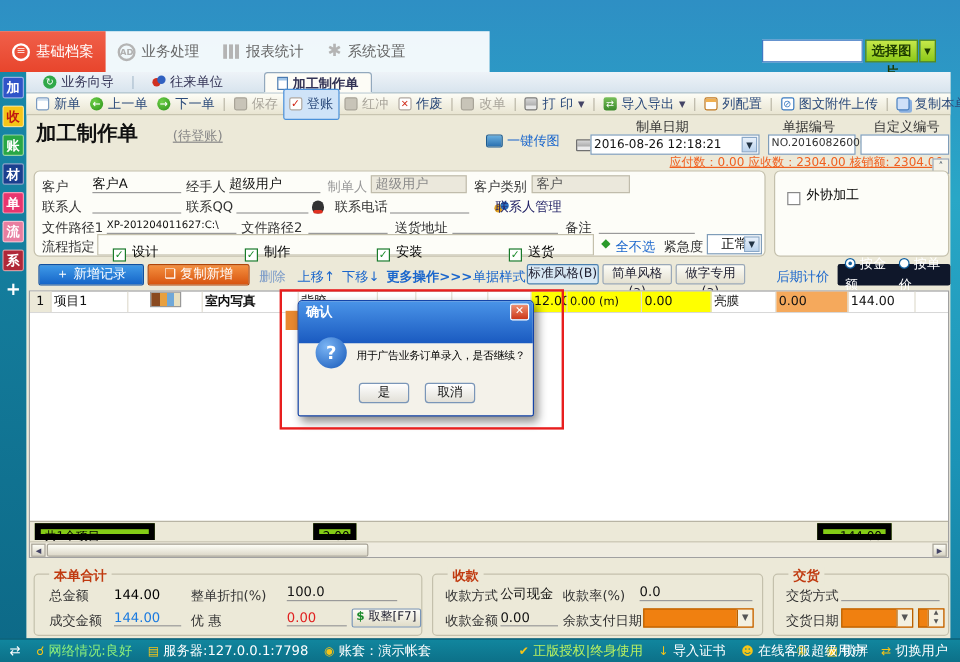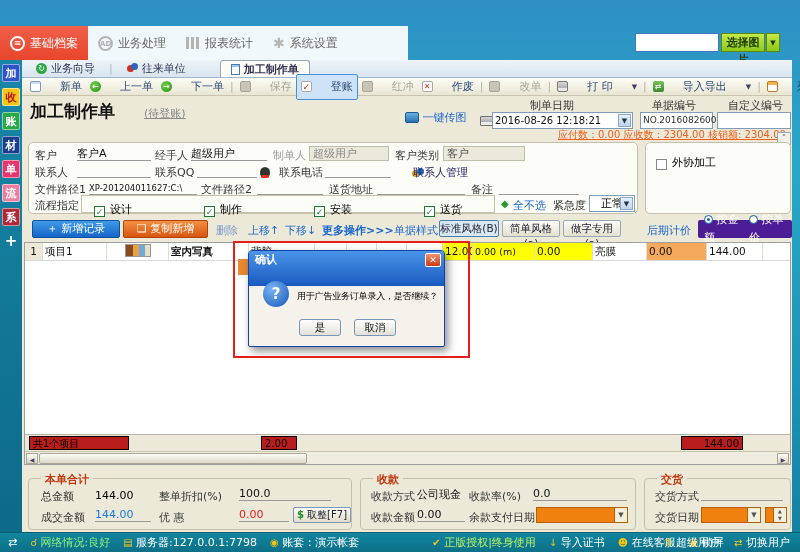--- a/index.html
+++ b/index.html
@@ -32,21 +32,21 @@
 .tabbar{position:absolute;left:0;top:0;width:770px;height:18px;background:linear-gradient(180deg,#eef3f8,#d8e4ee);border-bottom:1px solid #9db8cc;display:flex;align-items:flex-end;font-size:11px}
 .tab{display:flex;align-items:center;gap:4px;height:17px;padding:0 10px;color:#335}
 .tab.active{background:#fdfcf6;border:1px solid #92a8bd;border-bottom:none;border-radius:3px 3px 0 0;font-weight:bold}
 .tabsep{color:#a8bccc;margin:0 4px;line-height:17px}
 .ico-wizard{display:inline-block;width:11px;height:11px;border-radius:50%;background:#2fa848;color:#fff;font-size:8px;line-height:11px;text-align:center}
 .ico-units{display:inline-block;width:11px;height:11px;position:relative}
 .ico-units i{position:absolute;width:7px;height:7px;border-radius:50%}
 .ico-page{display:inline-block;width:9px;height:11px;background:#fff;border:1px solid #4a7ab0;box-shadow:inset 0 2px 0 #9ec4e8}
 
 .toolbar{position:absolute;left:0;top:18px;width:770px;height:18px;background:linear-gradient(180deg,#fdfdf6,#e9e5d2);border-bottom:1px solid #c8c4b0;display:flex;align-items:center;font-size:11px;color:#2b4a7a;padding-left:4px;white-space:nowrap}
-.tbtn{display:flex;align-items:center;gap:19px;padding:12px 4px;height:16px}
+.tbtn{display:flex;align-items:center;gap:4px;padding:12px 4px;height:16px}
 .tbtn.dis{color:#a8a49a}
 .tbtn.hl{background:#cfe3f8;border:1px solid #4a90d9;border-radius:2px}
 .tsep{color:#b8b4a4;padding:0 2px}
 .i12{display:inline-block;width:11px;height:11px;border-radius:2px}
 .i-new{background:#fff;border:1px solid #7a9ac0;box-shadow:inset 0 2px 0 #cfe0f0}
 .i-circle{border-radius:50%;background:radial-gradient(circle at 35% 35%,#6ed048,#2a9018);color:#fff;font-size:8px;line-height:11px;text-align:center;font-weight:bold}
 .i-grey{background:#c8c4b8;border:1px solid #a8a498}
 .i-check{background:#fff;border:1px solid #b0a8a0;color:#d02010;font-size:9px;line-height:10px;text-align:center;font-weight:bold}
 .i-x{background:#fff;border:1px solid #b0a8a0;color:#d03020;font-size:8px;line-height:10px;text-align:center;font-weight:bold}
 .i-print{background:linear-gradient(180deg,#d8d8d8,#9a9a9a);border:1px solid #787878;box-shadow:inset 0 -3px 0 #e8e8e8}
@@ -75,32 +75,32 @@
 .chk.empty{border:1px solid #888;color:transparent}
 .stepbox{position:absolute;border:1px solid #c4c0ac;background:#fdfdf8}
 .urgcombo{position:absolute;height:17px;background:#fff;border:1px solid #7f9db9;font-size:11px;line-height:15px;text-align:center}
 
 .gbar{position:absolute;left:0;top:158px;width:770px;height:22px;font-size:11px}
 .bigbtn{position:absolute;top:2px;height:18px;color:#fff;font-size:11px;line-height:16px;text-align:center;border-radius:2px}
 .bb-add{background:linear-gradient(180deg,#3f9ae8,#1565c8);border:1px solid #0f50a0}
 .bb-copy{background:linear-gradient(180deg,#f49040,#d85510);border:1px solid #b04408}
 .glink{position:absolute;top:5px;color:#1a66cc;white-space:nowrap}
 .gstyle{position:absolute;top:2px;height:17px;background:linear-gradient(180deg,#fdfdf8,#e4e0d0);border:1px solid #9aa8b8;border-radius:2px;font-size:10.5px;line-height:15px;text-align:center;color:#223}
-.radioblk{position:absolute;top:2px;height:18px;background:#4c1d95;border-radius:2px;color:#fff;font-size:11px;line-height:18px;padding:0 6px;display:flex;gap:8px;align-items:center}
+.radioblk{position:absolute;top:2px;height:18px;background:#0f172a;border-radius:2px;color:#fff;font-size:11px;line-height:18px;padding:0 6px;display:flex;gap:8px;align-items:center}
 .rdot{display:inline-block;width:9px;height:9px;border-radius:50%;background:#fff;border:1px solid #1060a0;position:relative;vertical-align:-1px}
 .rdot.sel::after{content:"";position:absolute;left:2px;top:2px;width:3px;height:3px;border-radius:50%;background:#1060a0}
 
 .tablewrap{position:absolute;left:2px;top:182px;width:767px;height:223px;background:#fff;border:1px solid #a0a0a0;display:flex;flex-direction:column}
 .thead{display:flex;height:16px;background:linear-gradient(180deg,#f8f6ee,#e4e0d0);border-bottom:1px solid #c8c4b0;font-size:10.5px;color:#222}
 .thead div{border-right:1px solid #c8c4b0;text-align:center;line-height:15px;overflow:hidden;white-space:nowrap}
 .trow{display:flex;height:18px;border-bottom:1px solid #d8d8d8;font-size:10.5px;color:#111}
 .trow div{border-right:1px solid #e0ddd0;line-height:17px;padding:0 2px;overflow:hidden;white-space:nowrap}
 .tfill{flex:1;background:#fff}
 .tsum{display:flex;height:17px;background:#ece9d8;border-top:1px solid #b8b4a4;font-size:10.5px;position:relative}
-.sumbox{position:absolute;top:1px;height:14px;background:#b91c1c;border:1px solid #000000;font-size:10px;line-height:13px;padding:0 3px}
+.sumbox{position:absolute;top:1px;height:14px;background:#84cc16;border:5px solid #000000;font-size:10px;line-height:13px;padding:0 3px}
 .hscroll{height:13px;background:#efece0;border-top:1px solid #c8c4b0;position:relative}
 .scr-arr{position:absolute;top:1px;width:12px;height:11px;background:linear-gradient(180deg,#fdfdf6,#d8d4c4);border:1px solid #a8a498;font-size:6px;text-align:center;line-height:11px;color:#446}
 .scr-thumb{position:absolute;left:14px;top:1px;width:268px;height:11px;background:linear-gradient(180deg,#fdfdf6,#dcd8c8);border:1px solid #a8a498;border-radius:2px}
 .cell-y{background:#ffff00}
 .cell-o{background:#f5a95c}
 
 .grp{position:absolute;top:418px;height:52px;border:1px solid #c4c0ac;border-radius:4px}
 .legend{position:absolute;top:-7px;left:12px;background:#ece9d8;padding:0 4px;font-size:11px;font-weight:bold;color:#c03a10}
 .glab{position:absolute;font-size:11px;color:#333;white-space:nowrap}
 .gval{position:absolute;font-size:11px;color:#111;border-bottom:1px solid #9a9a9a;white-space:nowrap;height:14px}

